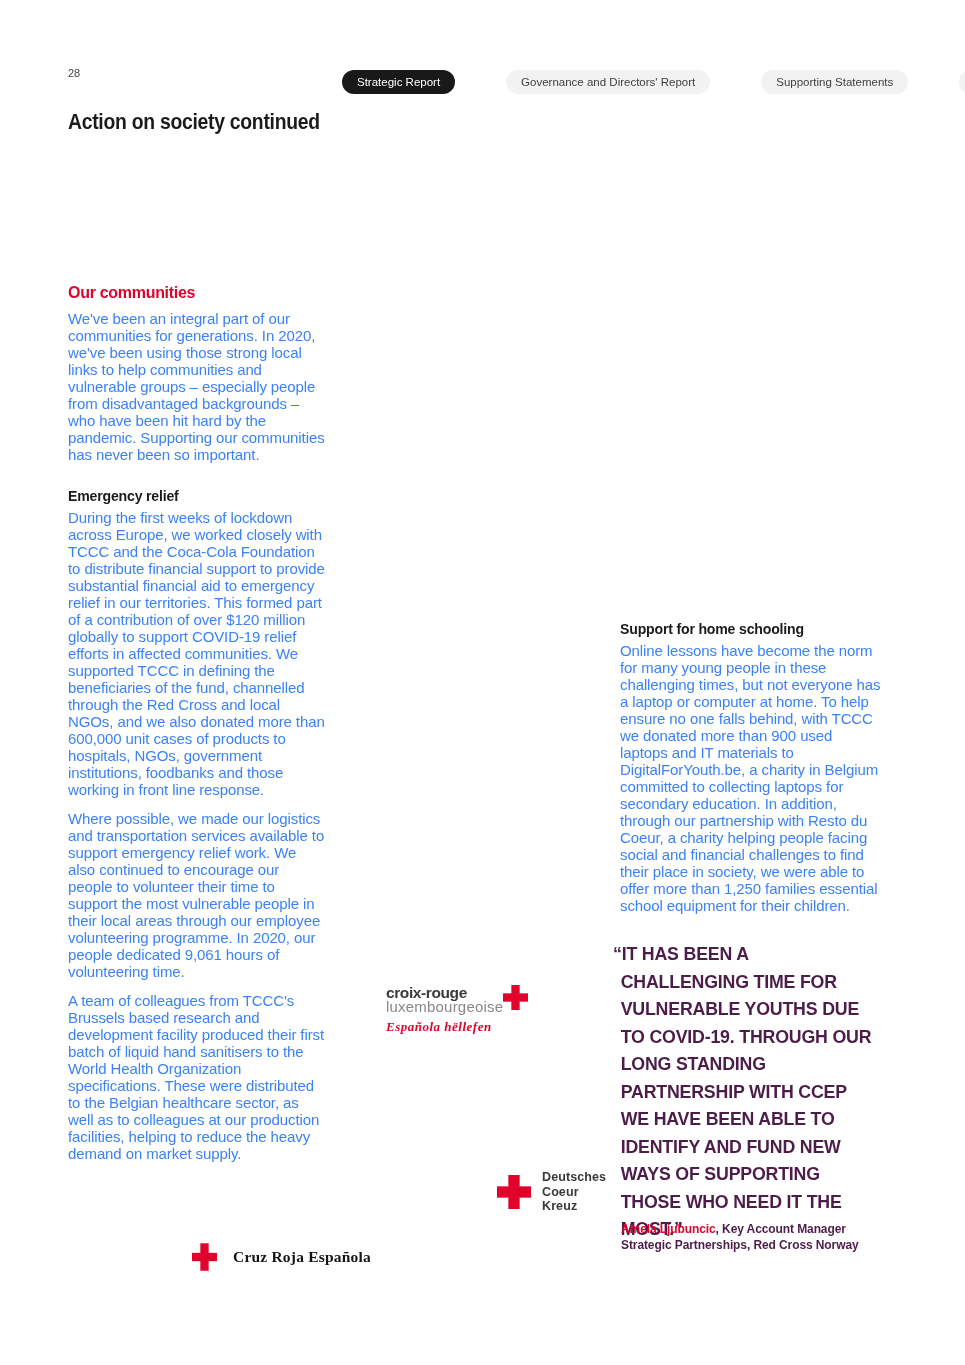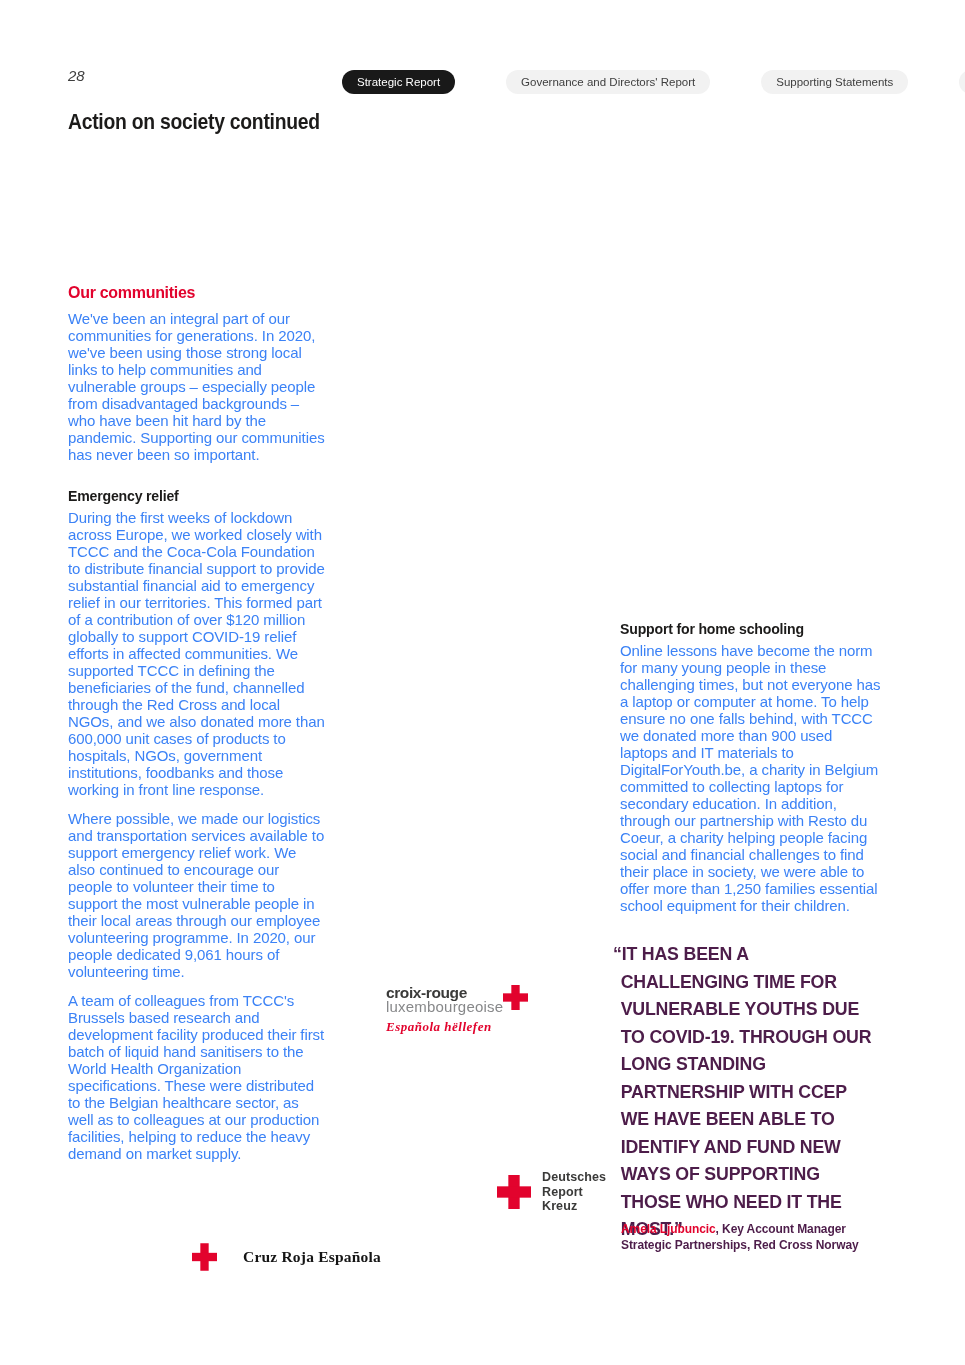--- a/index.html
+++ b/index.html
@@ -7,21 +7,21 @@
     position:relative;
     width:965px;height:1365px;
     background:#ffffff;
     margin:0 auto;
     overflow:hidden;
     font-family:"Liberation Sans", sans-serif;
   }
   
   .page-number{
     position:absolute;left:68px;top:67px;
-    font-size:15px;color:#3f3f3f;font-style:italic;
+    font-size:11px;color:#3f3f3f;
   }
   .nav-tabs{
     position:absolute;left:300px;top:70px;
     display:flex;gap:9px;align-items:center;
   }
   .pill{
     height:24px;line-height:24px;
     padding:0 15px;border-radius:12px;
     font-size:11.5px;color:#3e3e3e;background:#f2f2f2;
     white-space:nowrap;
@@ -79,21 +79,21 @@
   .logo-croix .row{display:flex;align-items:flex-start;}
   .logo-croix .l1{font-size:15.5px;font-weight:bold;color:#3a3a39;line-height:16px;letter-spacing:-0.4px;}
   .logo-croix .l2{font-size:15px;color:#87888a;line-height:12px;letter-spacing:0.2px;}
   .logo-croix .script{
     margin-top:6px;
     font-family:"Liberation Serif", serif;font-style:italic;font-weight:bold;
     font-size:13px;color:#e2032d;letter-spacing:0.5px;
   }
   .logo-drk{position:absolute;left:497px;top:1170px;display:flex;align-items:center;gap:11px;}
   .logo-drk .lines{font-size:12.5px;font-weight:bold;color:#3a3a39;line-height:14.5px;letter-spacing:0.1px;}
-  .logo-cruz{position:absolute;left:192px;top:1243px;display:flex;align-items:center;gap:26px;}
+  .logo-cruz{position:absolute;left:192px;top:1243px;display:flex;align-items:center;gap:16px;}
   .logo-cruz .label{
     font-family:"Liberation Serif", serif;font-weight:bold;
     font-size:15.5px;color:#151515;letter-spacing:0.2px;white-space:nowrap;
   }
 </style>
 </head>
 <body>
 
 <div class="page">
 
@@ -145,21 +145,21 @@
     <div class="script">Española hëllefen</div>
   </div>
 
   <div class="logo-drk">
     <svg class="cross" width="34" height="34" viewBox="0 0 30 30">
         <rect x="10" y="0" width="10" height="30" fill="#e2032d"></rect>
         <rect x="0" y="10" width="30" height="10" fill="#e2032d"></rect>
       </svg>
     <div class="lines">
       <div>Deutsches</div>
-      <div>Report</div>
+      <div>Coeur</div>
       <div>Kreuz</div>
     </div>
   </div>
 
   <div class="logo-cruz">
     <svg class="cross" width="25" height="28" viewBox="0 0 30 33">
         <rect x="10" y="0" width="10" height="33" fill="#e2032d"></rect>
         <rect x="0" y="11.5" width="30" height="10" fill="#e2032d"></rect>
       </svg>
     <div class="label">Cruz Roja Española</div>

